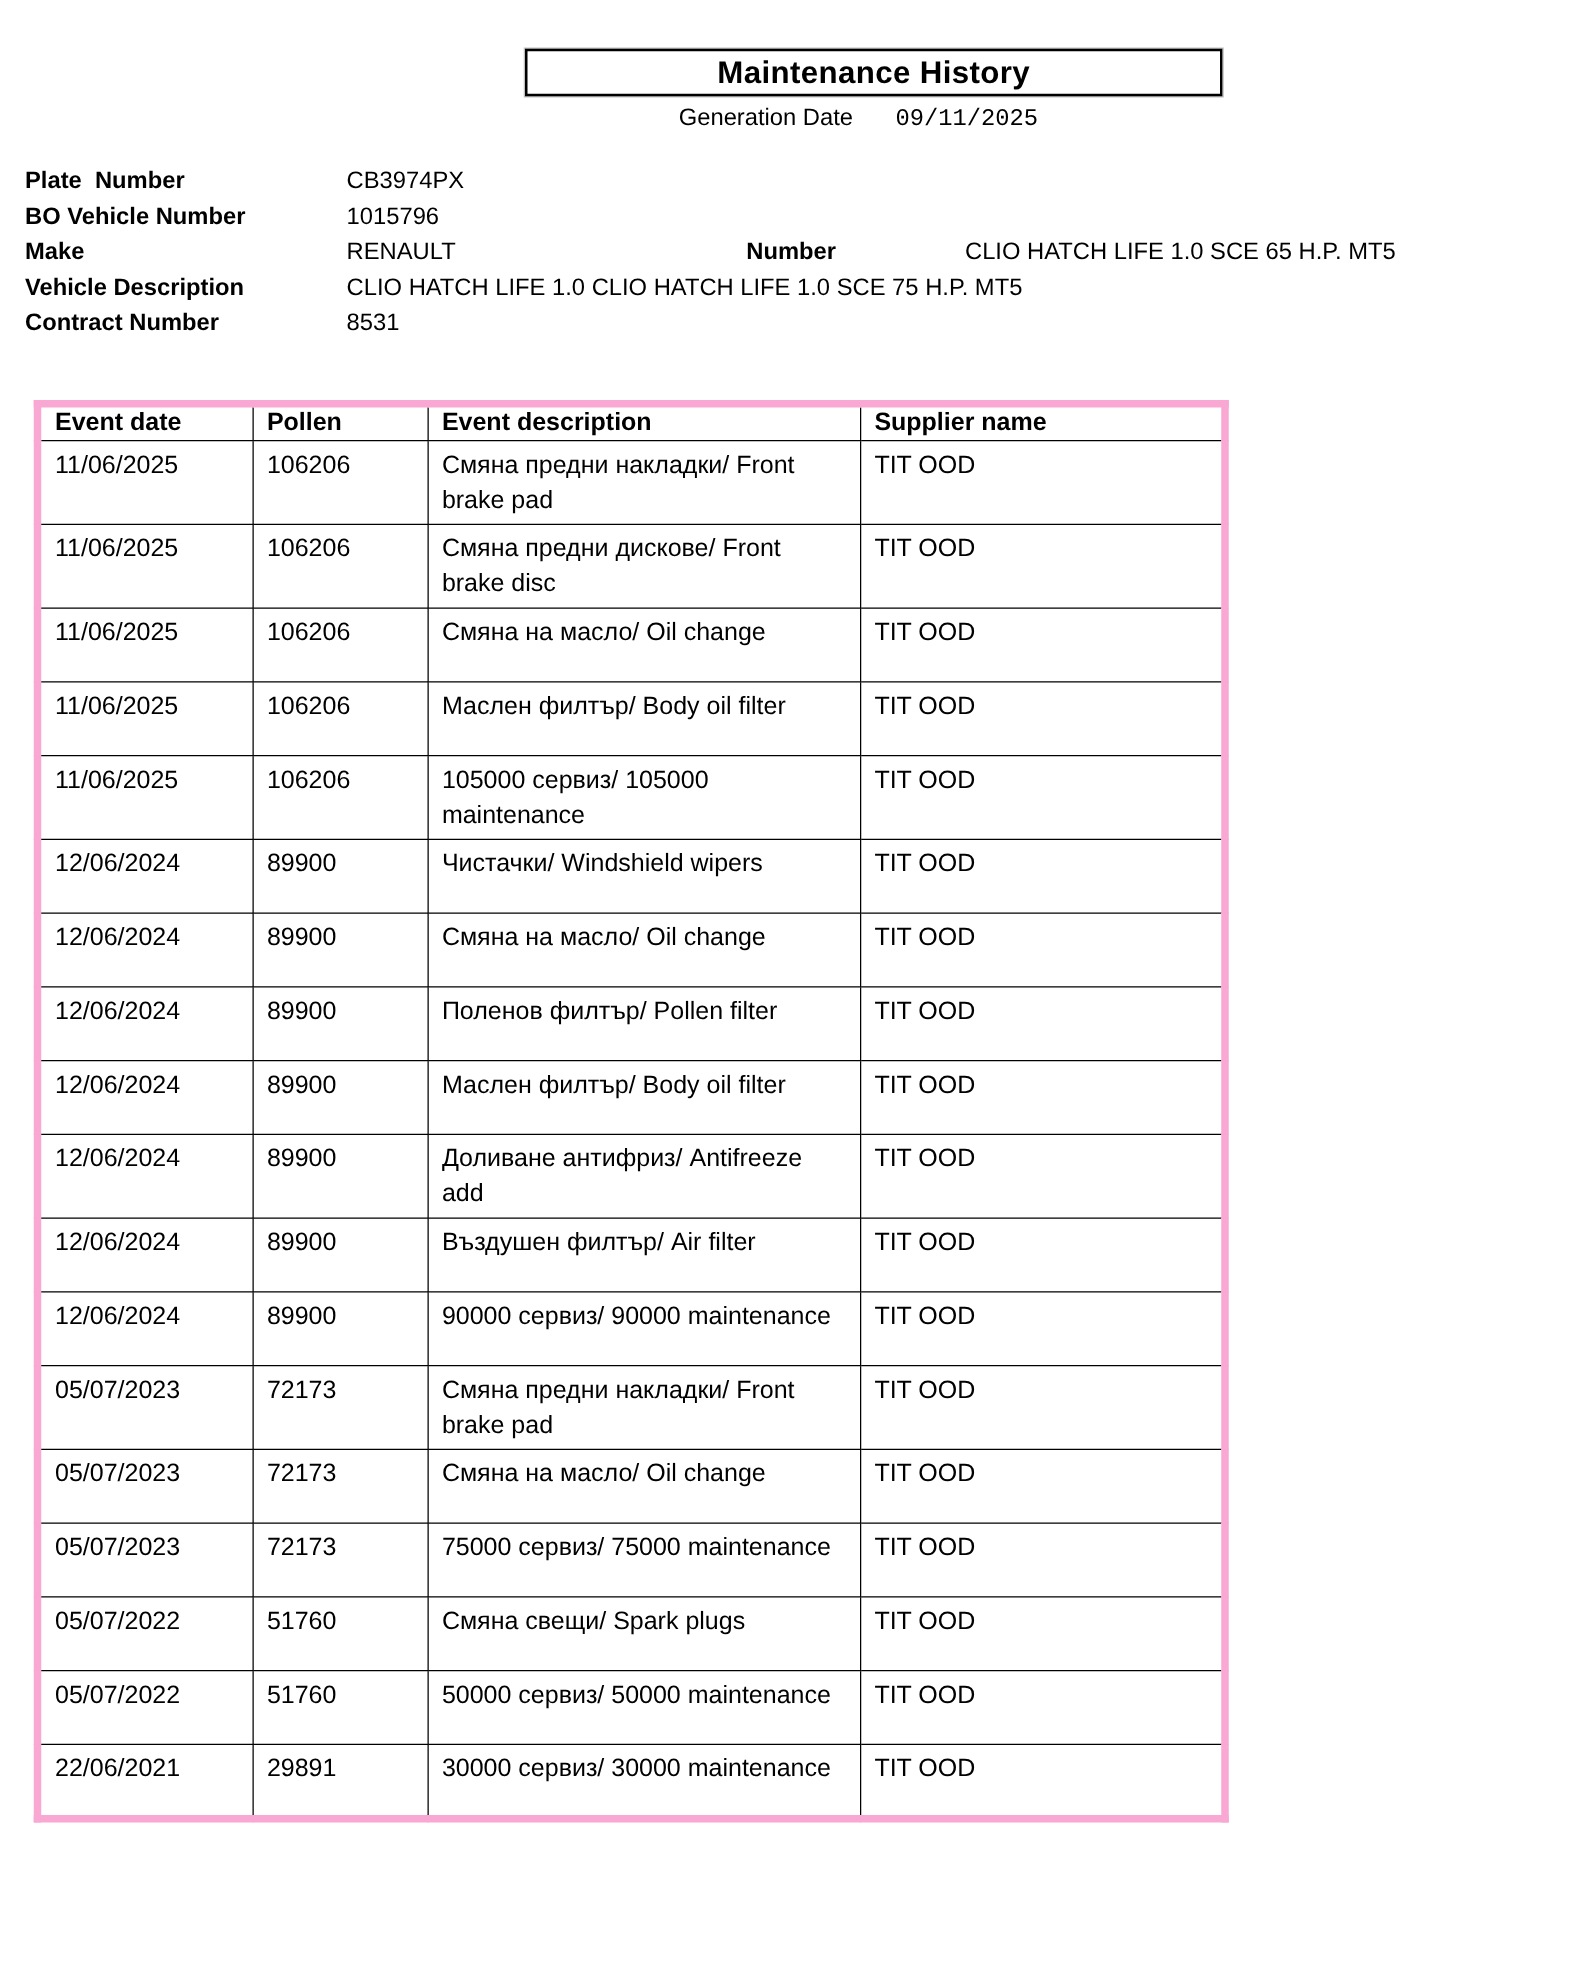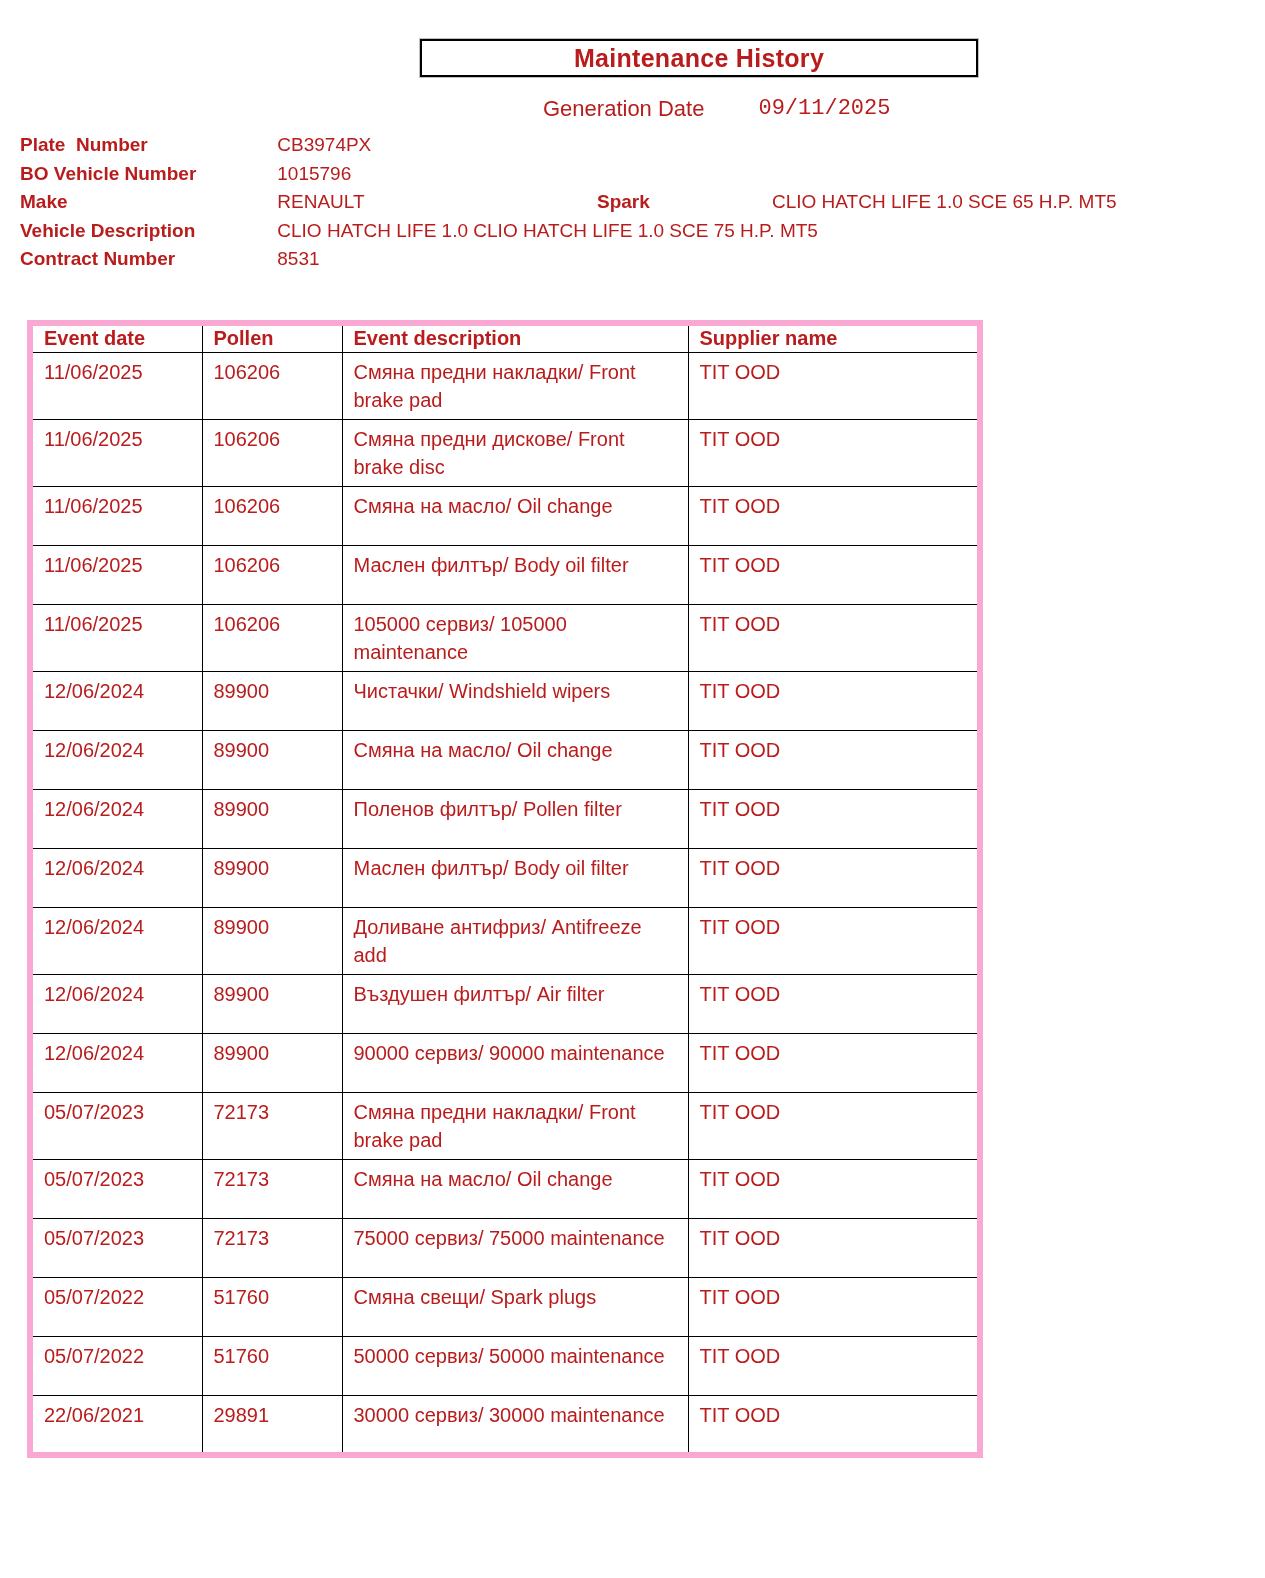--- a/index.html
+++ b/index.html
@@ -5,21 +5,21 @@
   html, body {
     margin: 0;
     padding: 0;
     background: #ffffff;
   }
   .page {
     position: relative;
     width: 1265px;
     height: 1578px;
     background: #ffffff;
-    color: #b91c1c;
+    color: #000000;
     font-family: "Liberation Sans", "DejaVu Sans", sans-serif;
     overflow: hidden;
   }
   .title-box {
     position: absolute;
     left: 420px;
     top: 39px;
     width: 558px;
     height: 38px;
     border: 2px solid #000000;
@@ -31,25 +31,24 @@
   }
   .title-box .title-text {
     font-size: 25px;
     font-weight: bold;
     letter-spacing: 0.3px;
     white-space: nowrap;
   }
   .generation {
     position: absolute;
     left: 543px;
-    top: 96px;
-    font-size: 22px;
+    top: 84px;
+    font-size: 19px;
     display: flex;
     white-space: nowrap;
-    gap: 20px;
   }
   .generation .gen-date {
     margin-left: 34px;
     font-family: Liberation Mono, monospace;
   }
   .info-block {
     position: absolute;
     left: 20px;
     top: 131px;
     font-size: 19px;
@@ -137,21 +136,21 @@
       <span class="info-label">Plate  Number</span>
       <span class="info-value">CB3974PX</span>
     </div>
     <div class="info-row">
       <span class="info-label">BO Vehicle Number</span>
       <span class="info-value">1015796</span>
     </div>
     <div class="info-row">
       <span class="info-label">Make</span>
       <span class="info-value">RENAULT</span>
-      <span class="model-label">Spark</span>
+      <span class="model-label">Number</span>
       <span class="model-value">CLIO HATCH LIFE 1.0 SCE 65 H.P. MT5</span>
     </div>
     <div class="info-row">
       <span class="info-label">Vehicle Description</span>
       <span class="info-value">CLIO HATCH LIFE 1.0 CLIO HATCH LIFE 1.0 SCE 75 H.P. MT5</span>
     </div>
     <div class="info-row">
       <span class="info-label">Contract Number</span>
       <span class="info-value">8531</span>
     </div>

